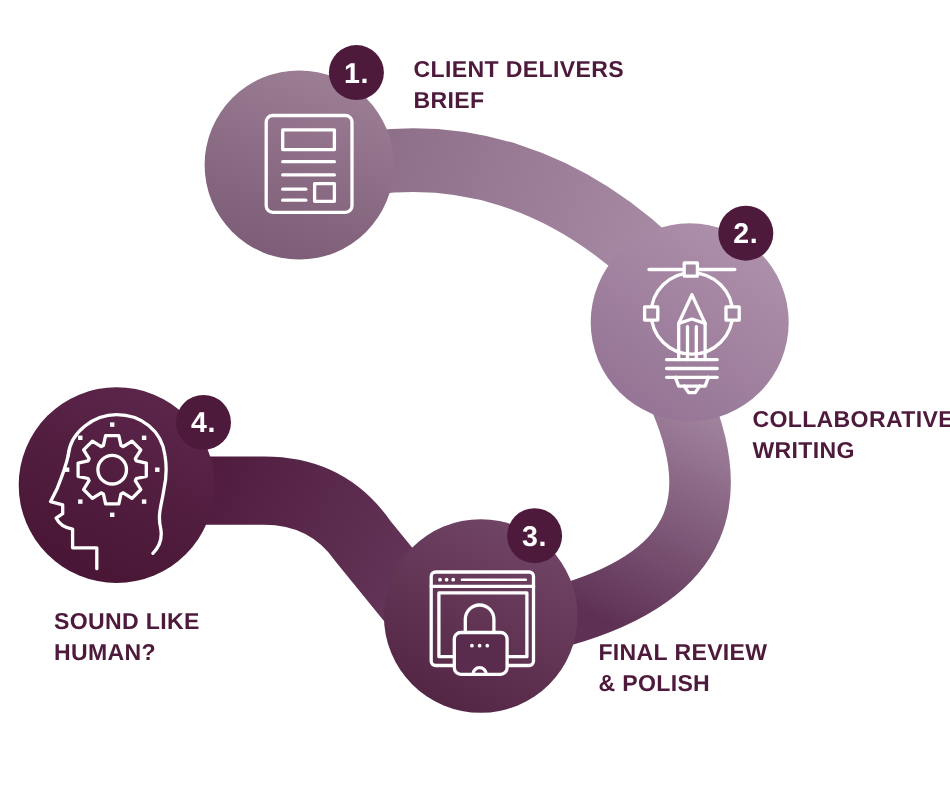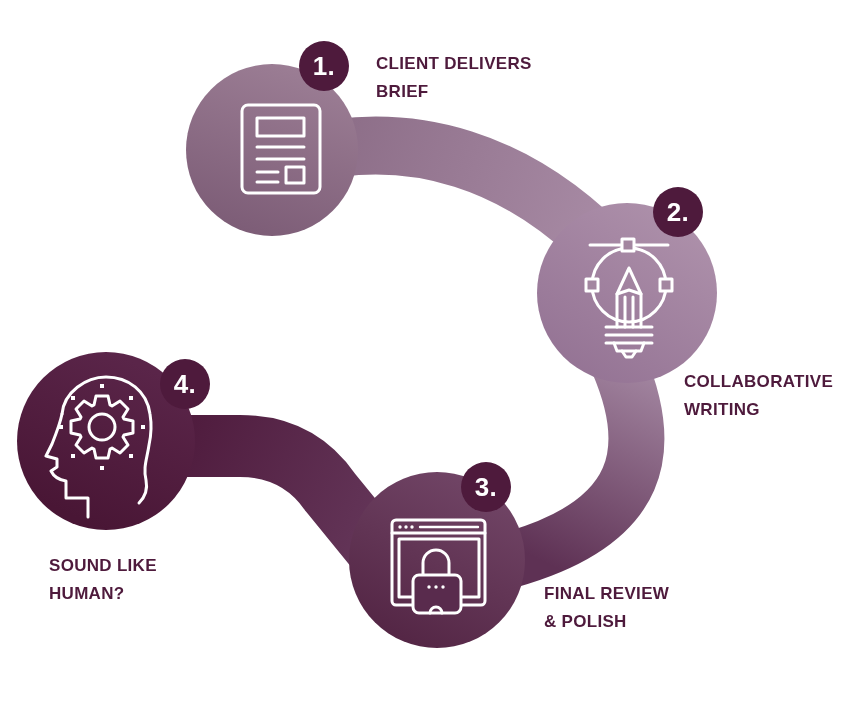--- a/index.html
+++ b/index.html
@@ -18,21 +18,21 @@
     background:#4e1a3c;
     color:#ffffff;
     display:flex;align-items:center;justify-content:center;
     font-weight:bold;font-size:26px;
     letter-spacing:0.5px;
   }
   .step-label{
     position:absolute;
     color:#4e1a3c;
     font-weight:bold;
-    font-size:17px;
+    font-size:21px;
     line-height:28px;
     letter-spacing:0.3px;
     white-space:pre-line;
   }
 </style>
 </head>
 <body>
 
 <div class="canvas">
 

